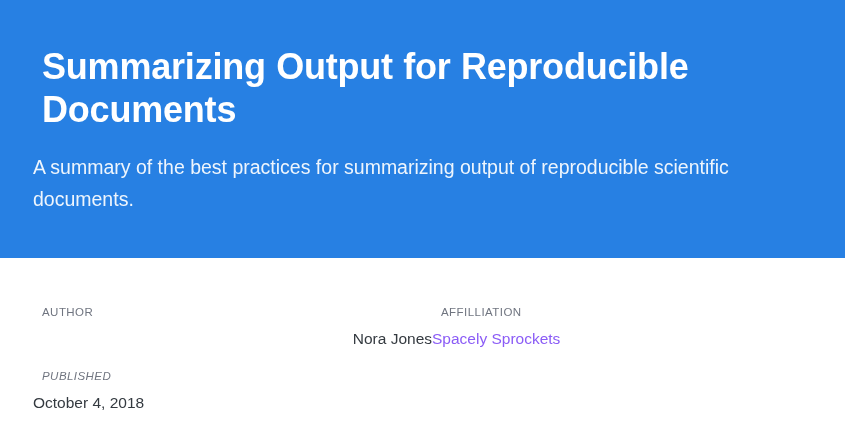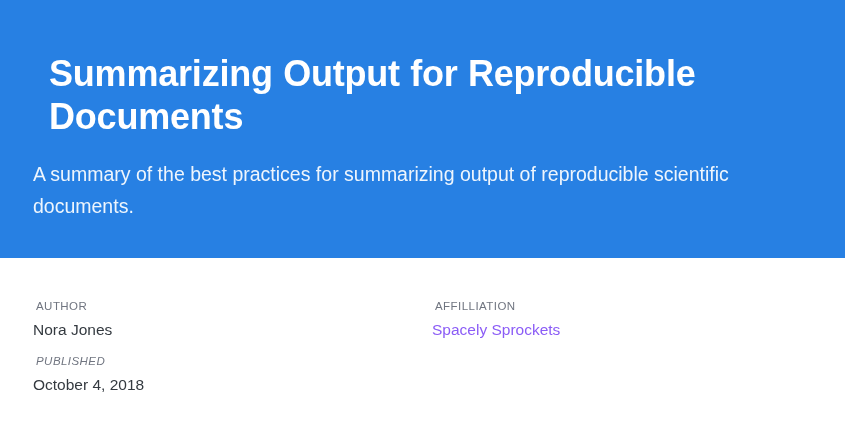--- a/index.html
+++ b/index.html
@@ -36,21 +36,21 @@
   }
 
   .title-banner-inner {
     position: absolute;
     left: 33px;
     top: 36px;
     width: 760px;
   }
 
   .doc-title {
-    margin: 16px;
+    margin: 9px;
     font-size: 36px;
     line-height: 43px;
     font-weight: 700;
     color: #ffffff;
     letter-spacing: -0.2px;
     word-spacing: 0.5px;
   }
 
   .doc-subtitle {
     margin: 20px 0 0 0;
@@ -96,21 +96,21 @@
     flex: 0 0 360px;
   }
 
   .meta-label {
     font-size: 11.5px;
     line-height: 14px;
     font-weight: 400;
     letter-spacing: 0.45px;
     color: #707580;
     text-transform: uppercase;
-    margin: 3px;
+    margin: 9px;
   }
 
   .meta-value {
     font-size: 15.5px;
     line-height: 21px;
     font-weight: 400;
     color: #343a40;
     margin: 6px 0 0 0;
   }
 
@@ -129,21 +129,21 @@
       <p class="doc-subtitle">A summary of the best practices for summarizing output of reproducible scientific documents.</p>
     </div>
   </header>
 
   <section class="meta-region">
     <div class="meta-grid">
 
       <div class="meta-col meta-col-author">
         <div class="meta-block">
           <div class="meta-label" style="color: rgb(112, 117, 128);">AUTHOR</div>
-          <div class="meta-value" style="color: rgb(52, 58, 64);">Nora Jones</div>
+          <div class="meta-value" style="color: rgb(52, 58, 64); text-align: right;">Nora Jones</div>
         </div>
         <div class="meta-block">
           <div class="meta-label" style="color: rgb(112, 117, 128); font-style: italic;">PUBLISHED</div>
           <div class="meta-value" style="color: rgb(52, 58, 64);">October 4, 2018</div>
         </div>
       </div>
 
       <div class="meta-col meta-col-affiliation">
         <div class="meta-block">
           <div class="meta-label" style="color: rgb(112, 117, 128);">AFFILLIATION</div>

